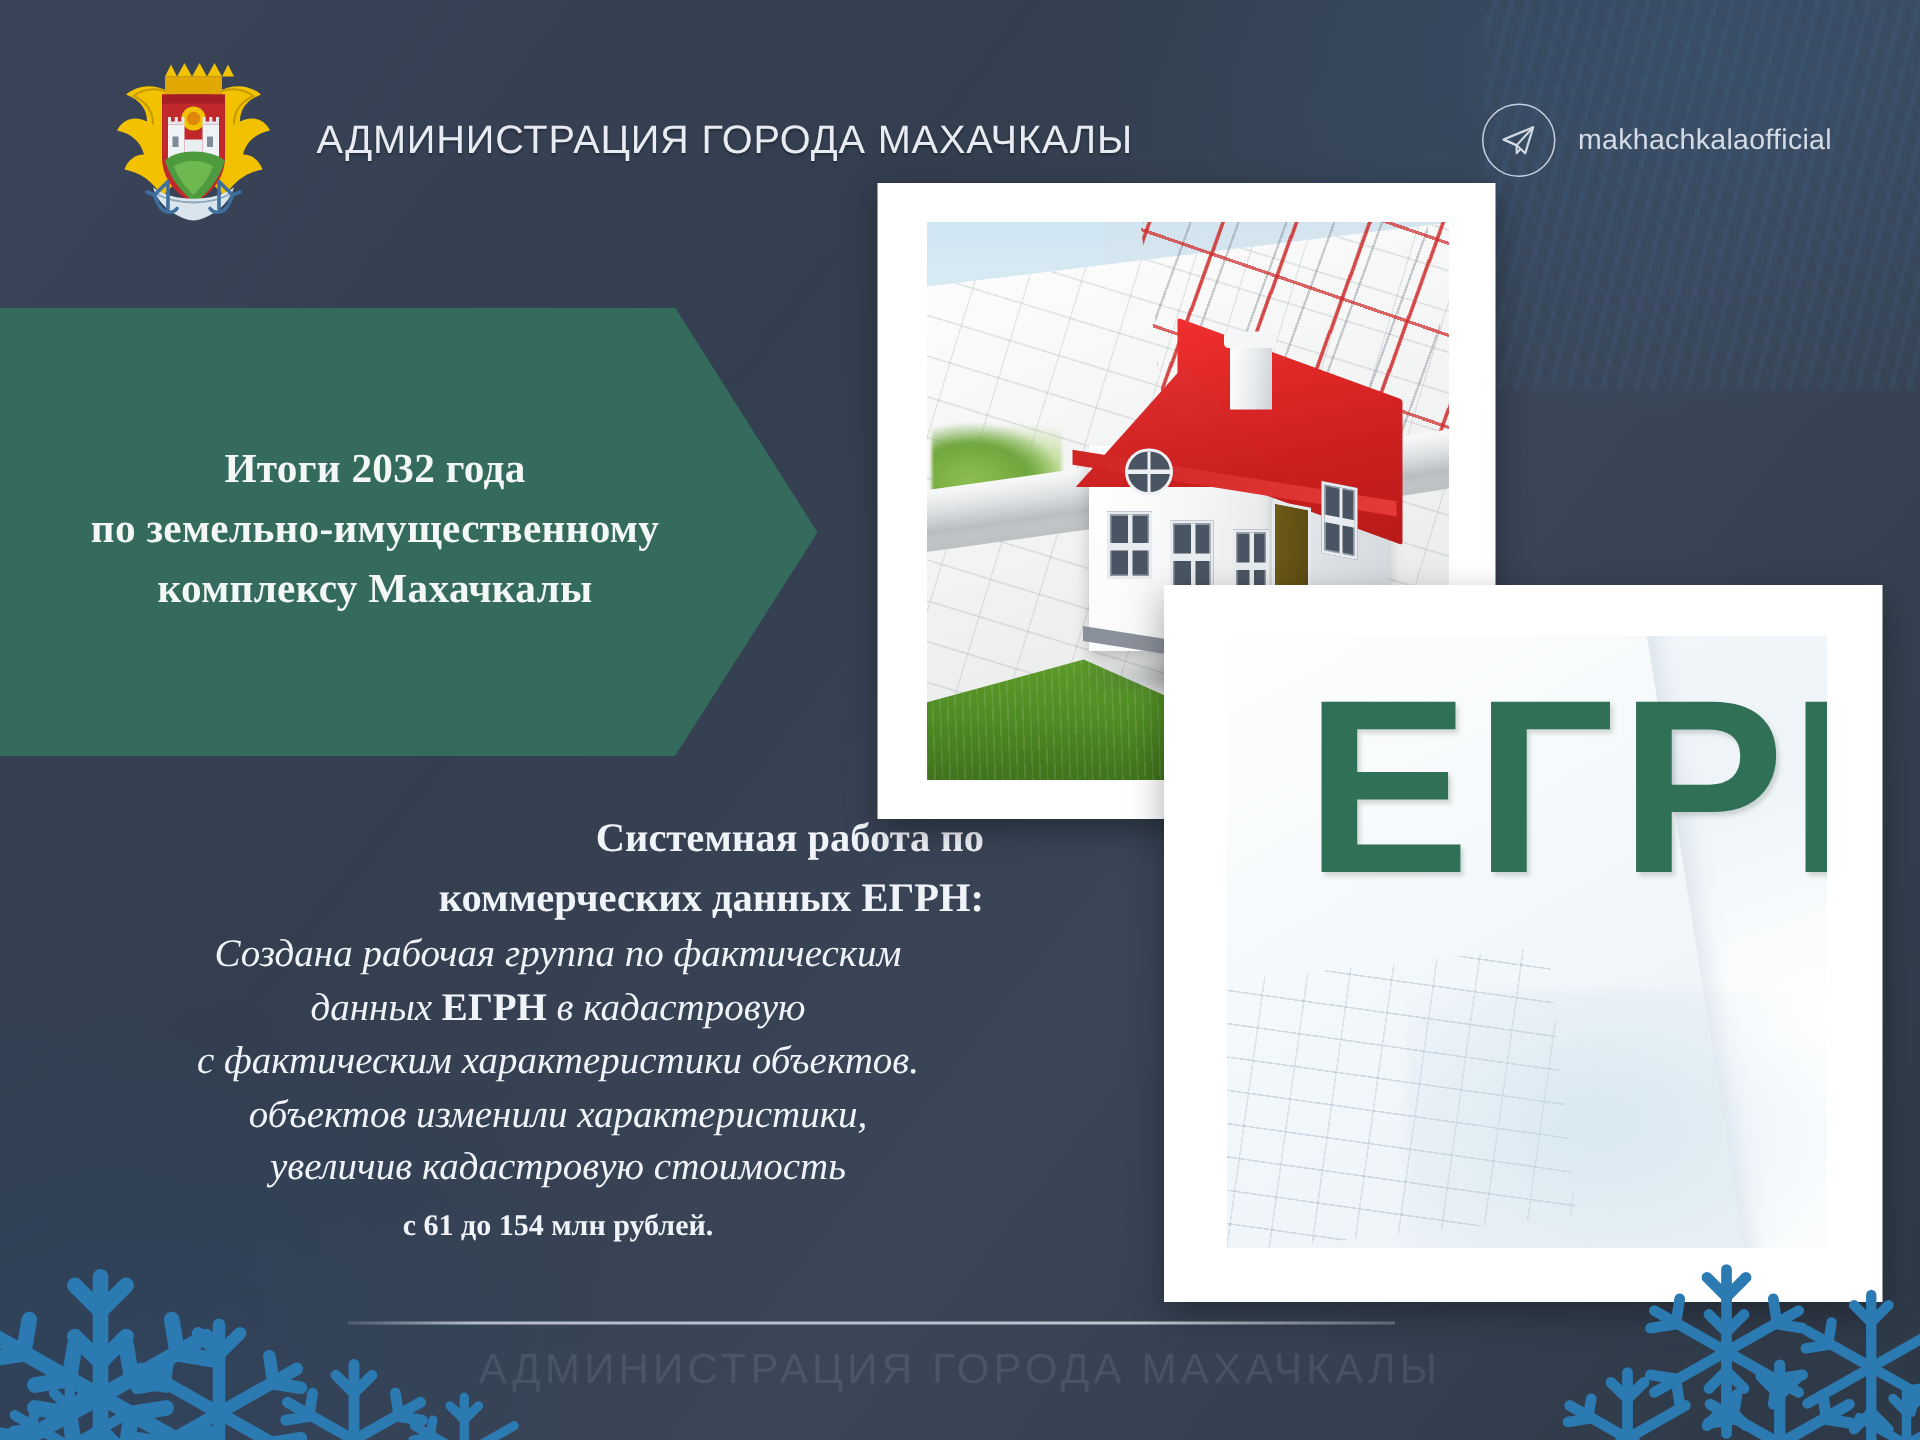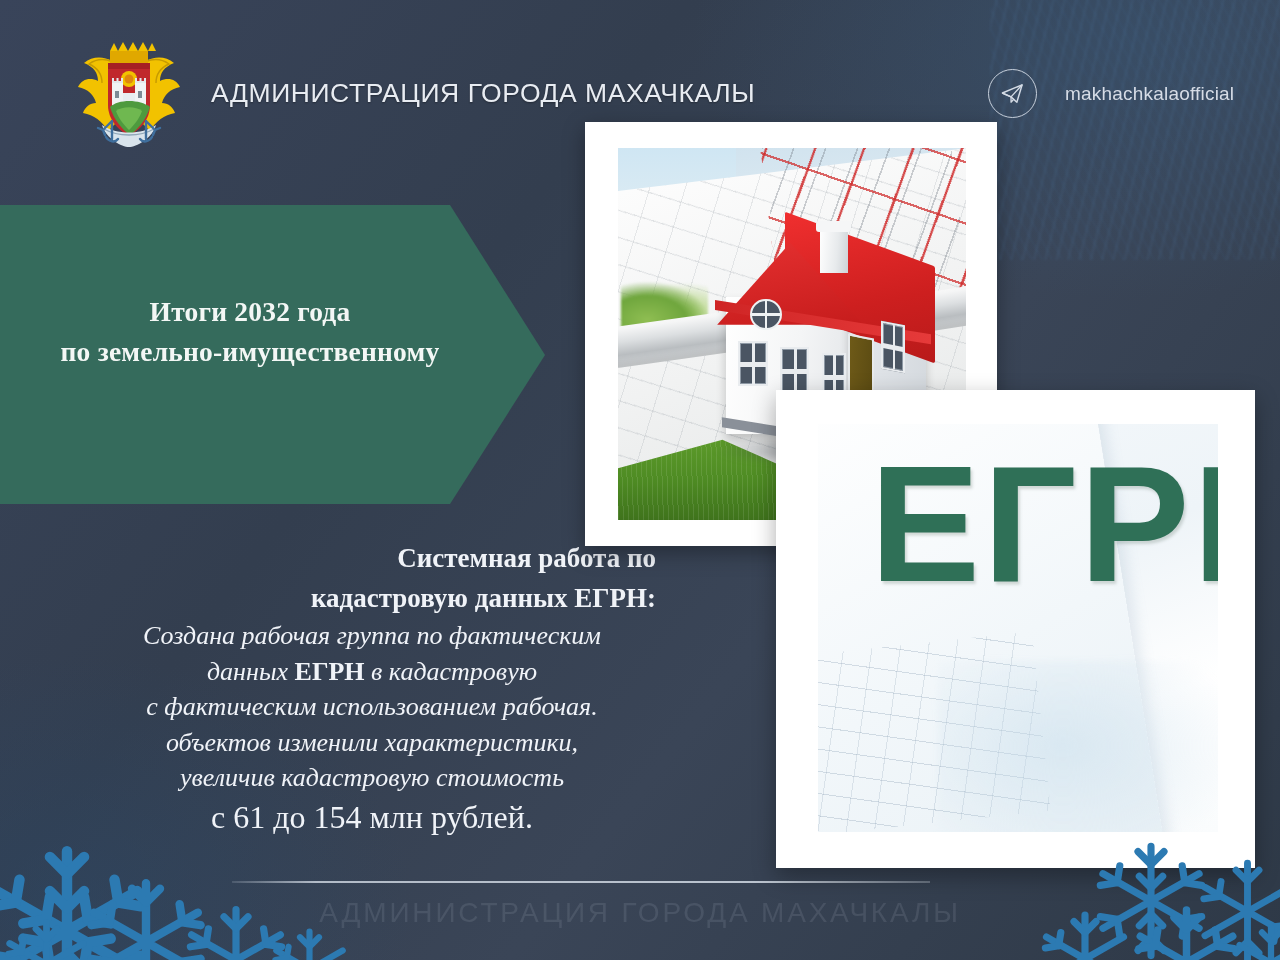--- a/index.html
+++ b/index.html
@@ -33,21 +33,21 @@
 
   
   .header { position:absolute; left:0; top:0; width:1280px; height:150px; }
   .emblem { position:absolute; left:68px; top:37px; width:122px; height:112px; }
   .header-title {
     position:absolute; left:211px; top:78px;
     font-size:26.5px; letter-spacing:.55px; color:#e8ecf2;
     font-weight:400; white-space:nowrap;
     text-shadow:0 1px 2px rgba(0,0,0,.35);
   }
-  .tg-wrap { position:absolute; left:988px; top:69px; display:flex; align-items:center; gap:28px; }
+  .tg-wrap { position:absolute; left:988px; top:69px; display:flex; align-items:center; gap:15px; }
   .tg-circle {
     width:49px; height:49px; border-radius:50%;
     border:1.5px solid #c7d0dc;
     display:flex; align-items:center; justify-content:center;
   }
   .tg-handle { font-size:19px; color:#d6dce6; letter-spacing:.2px; }
 
   
   .banner {
     position:absolute; left:-6px; top:205px;
@@ -74,21 +74,21 @@
     position:absolute; left:88px; top:538px;
     width:568px; text-align:center;
     font-family:"Liberation Serif", serif;
     color:#f0f3f8;
     line-height:35.5px;
   }
   .body-text .ln { display:block; white-space:nowrap; }
   .lead { font-weight:700; font-size:27px; line-height:40px;text-align:right; }
   .ital { font-style:italic; font-size:26px; }
   .ital b { font-style:normal; font-weight:700; }
-  .total { font-weight:400; font-size:32px; line-height:43px; }
+  .total { font-weight:700; font-size:20px; line-height:43px; }
 
   .divider {
     position:absolute; left:232px; top:881px;
     width:698px; height:2px;
     background:linear-gradient(90deg,rgba(220,228,238,.15) 0%,rgba(220,228,238,.75) 12%,rgba(220,228,238,.8) 80%,rgba(220,228,238,.3) 100%);
   }
   .watermark {
     position:absolute; left:0; top:897px; width:1280px;
     text-align:center;
     font-size:28px; letter-spacing:2.8px;
@@ -353,34 +353,35 @@
         </svg>
       </div>
       <div class="tg-handle">makhachkalaofficial</div>
     </div>
   </div>
 
   <div class="banner"></div>
   <div class="banner-text">
     <span>Итоги 2032 года</span>
     <span>по земельно-имущественному</span>
+    <span>комплексу Махачкалы</span>
   </div>
 
   <div class="body-text">
     <span class="ln lead">Системная работа по</span>
-    <span class="ln lead">кадастровую данных ЕГРН:</span>
+    <span class="ln lead">коммерческих данных ЕГРН:</span>
 
     <span class="ln ital">
       <i>Создана рабочая группа по фактическим</i><b></b><i></i>
     </span>
     <span class="ln ital">
       <i>данных </i><b>ЕГРН</b><i> в кадастровую</i>
     </span>
     <span class="ln ital">
-      <i>с фактическим использованием рабочая.</i><b></b><i></i>
+      <i>с фактическим характеристики объектов.</i><b></b><i></i>
     </span>
     <span class="ln ital">
       <i>объектов изменили характеристики,</i><b></b><i></i>
     </span>
     <span class="ln ital">
       <i>увеличив кадастровую стоимость</i><b></b><i></i>
     </span>
 
     <span class="ln total">с 61 до 154 млн рублей.</span>
   </div>

